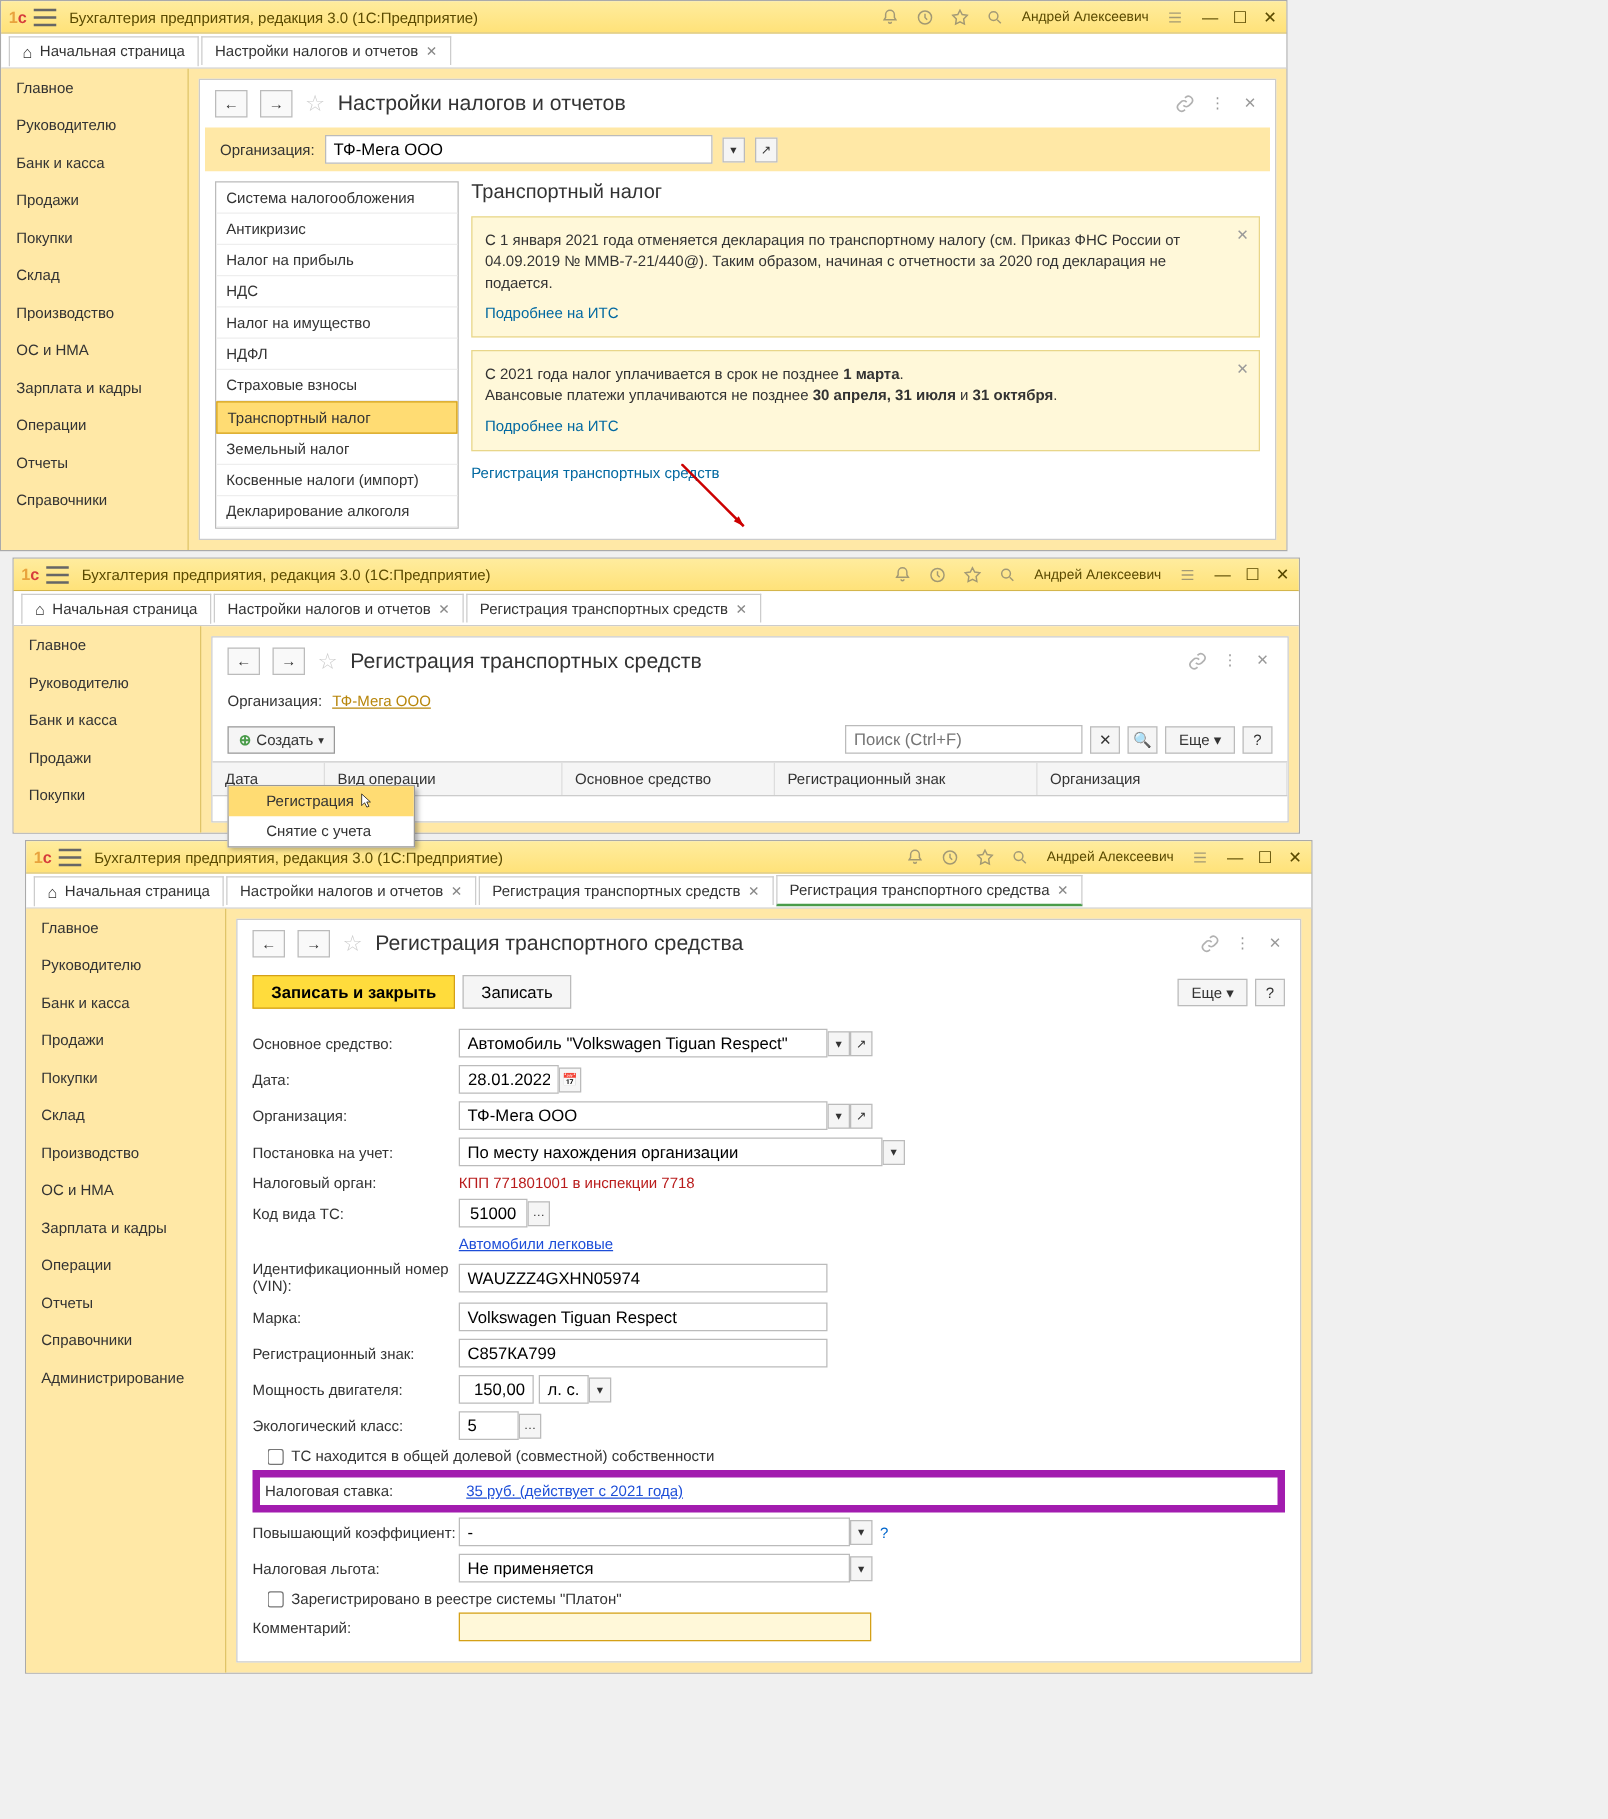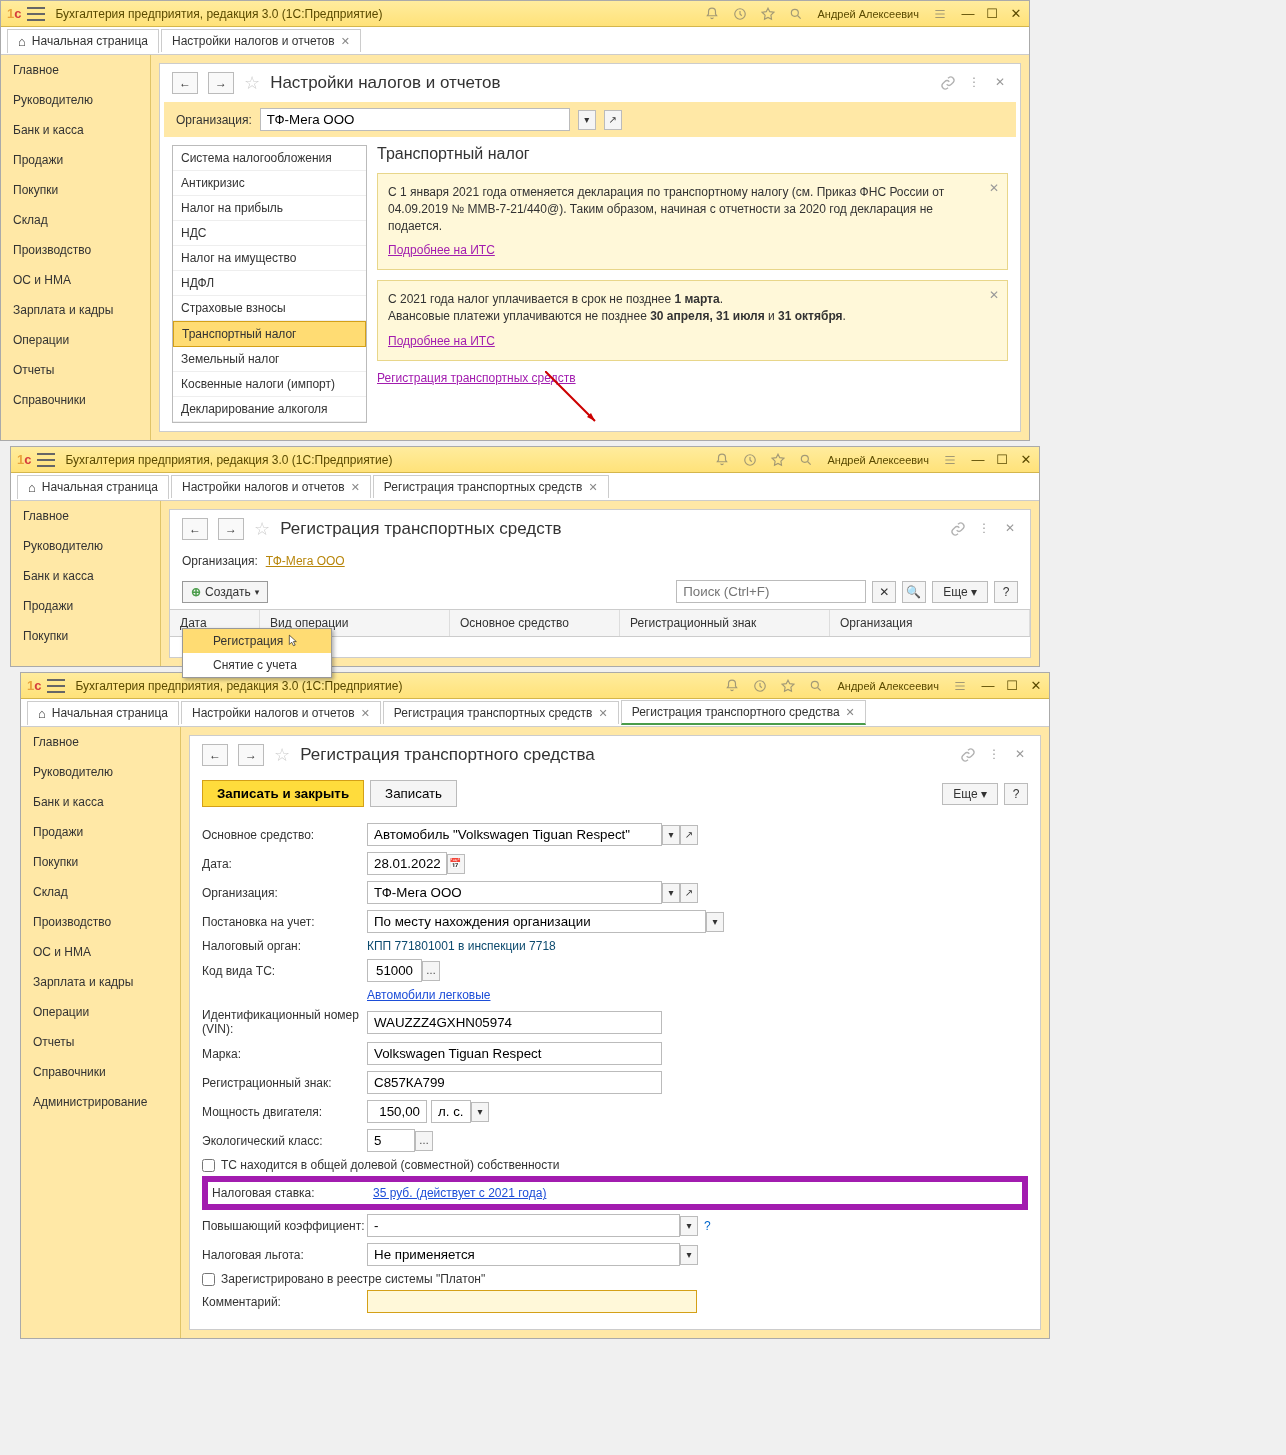--- a/index.html
+++ b/index.html
@@ -44,21 +44,21 @@
 .mini-btn { width: 18px; height: 20px; border: 1px solid #bbb; background: #f5f5f5; cursor: pointer; display: flex; align-items: center; justify-content: center; font-size: 10px; }
 
 .two-col { display: flex; padding: 8px 12px; gap: 10px; }
 .left-nav { width: 195px; border: 1px solid #bbb; background: #fff; }
 .left-nav-item { padding: 5px 8px; cursor: pointer; border-bottom: 1px solid #eee; font-size: 12px; }
 .left-nav-item.selected { background: #ffdc73; border: 1px solid #d4a017; }
 .right-panel { flex: 1; }
 .section-title { font-size: 16px; margin-bottom: 10px; }
 .note-box { background: #fff8d9; border: 1px solid #e8d68a; padding: 10px 30px 10px 10px; margin-bottom: 10px; position: relative; font-size: 12px; line-height: 1.4; }
 .note-close { position: absolute; right: 8px; top: 6px; color: #999; cursor: pointer; font-size: 12px; }
-.link { color: #a21caf; text-decoration: underline; cursor: pointer; }
+.link { color: #0369a1; cursor: pointer; }
 .gray-text { color: #666; font-size: 12px; }
 
 .toolbar-row { padding: 6px 12px; display: flex; align-items: center; gap: 6px; }
 .create-btn { background: #f5f5f5; border: 1px solid #999; padding: 3px 8px; display: flex; align-items: center; gap: 4px; cursor: pointer; }
 .green-plus { color: #4a9c4a; font-weight: bold; }
 .search-input { border: 1px solid #bbb; padding: 3px 6px; width: 190px; color: #999; }
 .sq-btn { width: 24px; height: 22px; border: 1px solid #bbb; background: #f5f5f5; cursor: pointer; display:flex;align-items:center;justify-content:center; }
 .more-btn { border: 1px solid #bbb; background: #f5f5f5; padding: 3px 10px; cursor: pointer; }
 
 .dropdown-menu { position: absolute; background: #fff; border: 1px solid #999; box-shadow: 2px 2px 4px rgba(0,0,0,0.3); z-index: 100; }
@@ -70,24 +70,24 @@
 
 .form-area { padding: 10px 12px; }
 .form-row { display: flex; align-items: center; margin-bottom: 6px; }
 .form-label { width: 165px; font-size: 12px; }
 .form-input { border: 1px solid #bbb; padding: 3px 6px; }
 .form-input.w330 { width: 295px; }
 .form-input.w100 { width: 80px; }
 .form-input.w55 { width: 55px; text-align: center; }
 .form-input.w60 { width: 60px; text-align: right; }
 .form-value-link { color: #b8860b; text-decoration: underline; cursor: pointer; }
-.form-value-brown { color: #0c4a6e; }
+.form-value-brown { color: #b91c1c; }
 .yellow-btn { background: #ffdc3c; border: 1px solid #d4a017; padding: 5px 14px; font-weight: bold; cursor: pointer; }
 .plain-btn { background: #f5f5f5; border: 1px solid #bbb; padding: 5px 14px; cursor: pointer; }
-.checkbox-row { display: flex; align-items: center; gap: 6px; margin: 4px 0 4px 0; }
+.checkbox-row { display: flex; align-items: center; gap: 6px; margin: 4px 0 4px 12px; }
 .red-box { border: 6px solid #a21caf; padding: 4px; display: flex; align-items: center; margin: 4px 0; }
 .red-box .form-label { width: 161px; }
 .blue-link { color: #1d4ed8; text-decoration: underline; cursor: pointer; }
 .comment-input { border: 1px solid #d4a017; background: #fff8d9; padding: 3px 6px; width: 330px; }
 </style>
 </head>
 <body>
 
 <div class="window" style="width:1030px;">
   <div class="titlebar">

